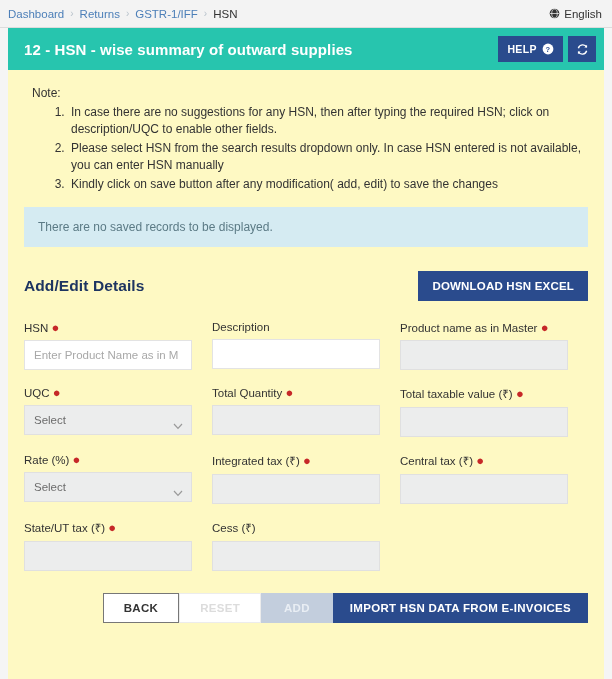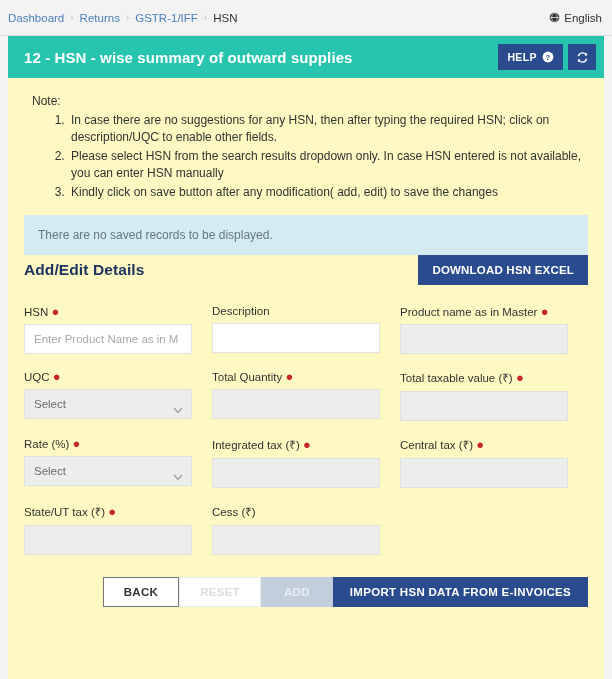--- a/index.html
+++ b/index.html
@@ -11,21 +11,21 @@
   }
   .page {
     width: 612px; height: 679px;
     background: #f5f5f5;
     position: relative;
     display: flex; flex-direction: column;
   }
 
   
   .crumb-bar {
-    height: 36px;
+    height: 28px;
     background: #f3f3f3;
     border-bottom: 1px solid #dcdcdc;
     display: flex; align-items: center;
     padding: 0 10px 0 8px;
     flex: 0 0 auto;
   }
   .crumbs { display: flex; align-items: center; gap: 0; }
   .crumb {
     font-size: 11.5px;
     color: #4c7fb8;
@@ -110,20 +110,21 @@
 
   .info-box {
     margin-top: 14px;
     background: #d5ebf2;
     padding: 13px 14px;
     color: #5b7a85;
     font-size: 12px;
   }
 
   .section-head {
+    margin-top: 24px;
     display: flex; align-items: center;
   }
   .section-title {
     font-size: 15.5px;
     font-weight: bold;
     color: #1d3461;
     letter-spacing: .1px;
   }
   .btn-download {
     margin-left: auto;

